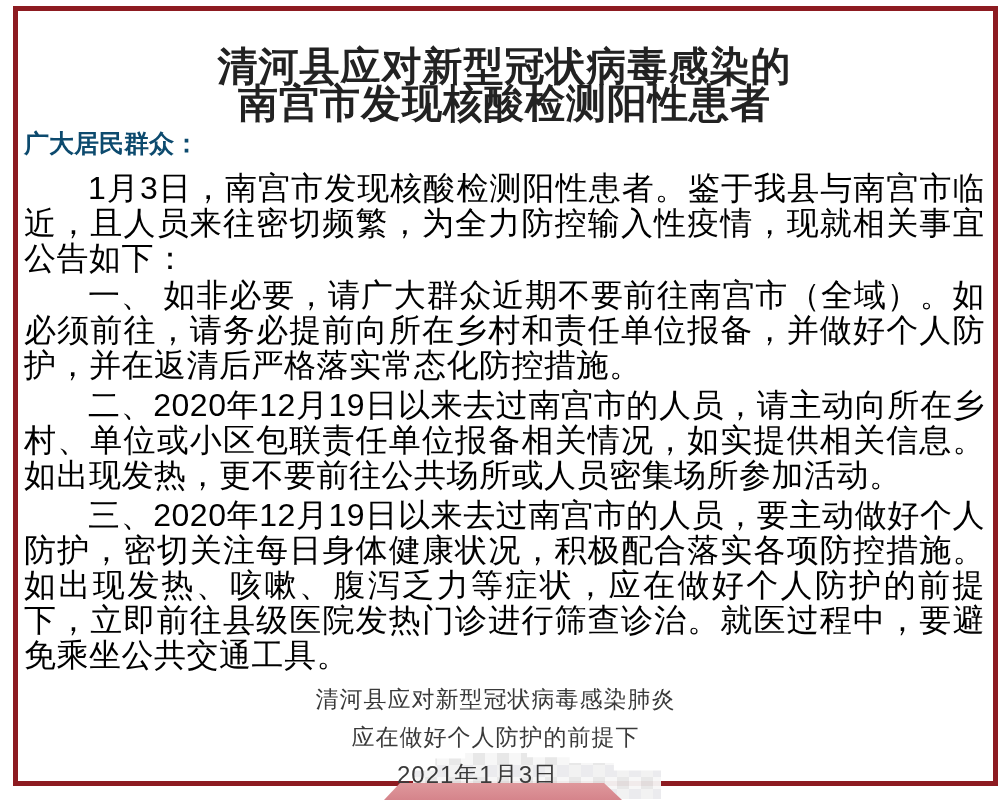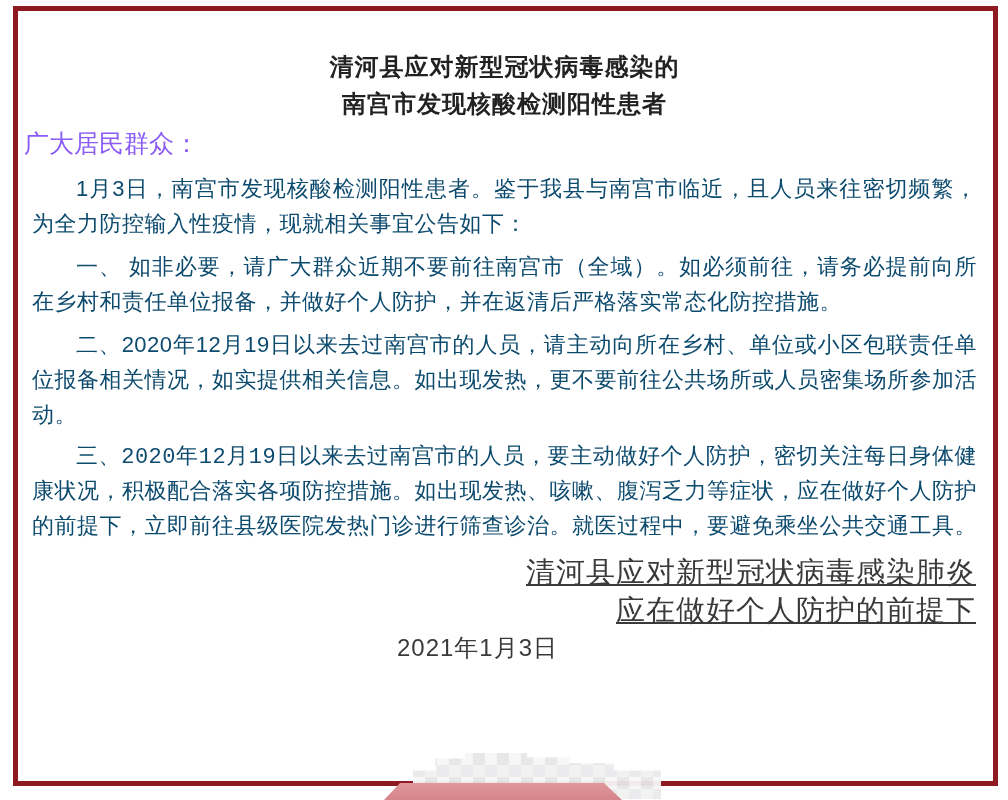--- a/index.html
+++ b/index.html
@@ -14,45 +14,44 @@
     position:absolute;left:13px;top:6px;width:975px;height:770px;
     border:5px solid #8d1b21;background:#fff;
   }
   .content{
     position:relative;z-index:2;
     padding:36px 8px 0 6px;
     color:#3a3a3a;
   }
   .title{
     text-align:center;
-    font-size:24px;line-height:37px;font-weight:700;
+    font-size:40px;line-height:37px;font-weight:700;
     letter-spacing:1px;color:#222222;
     margin-top:1px;
   }
   .salutation{
-    font-size:25px;line-height:30px;font-weight:400;color:#8b5cf6;
+    font-size:25px;line-height:30px;font-weight:700;color:#0c4a6e;
     margin-top:6px;
   }
   .para{
-    font-size:22px;line-height:35px;
+    font-size:32px;line-height:35px;
     text-indent:2em;text-align:justify;
-    margin:8px;color:#0c4a6e;
+    margin:0;color:#000000;
     letter-spacing:0.5px;
   }
   .para.first{margin-top:13px;}
   .para.p2{margin-top:2px;}
   .para.p3{margin-top:5px;}
-  .para.p4{margin-top:5px;font-family:Liberation Mono, monospace;}
+  .para.p4{margin-top:5px;}
   .signature{
     margin-top:7px;
-    text-align:right;
-    font-size:29px;line-height:38px;color:#3a3a3a;
+    text-align:center;
+    font-size:23px;line-height:38px;color:#3a3a3a;
     transform:translateX(-9px);
     letter-spacing:1px;
-    text-decoration:underline;
   }
   .date-line{
     text-align:center;
     font-size:24px;line-height:38px;color:#3a3a3a;
     transform:translateX(-27px);
     letter-spacing:1px;
   }
   
   .blur-watermark{
     position:absolute;left:395px;top:742px;width:248px;height:46px;

